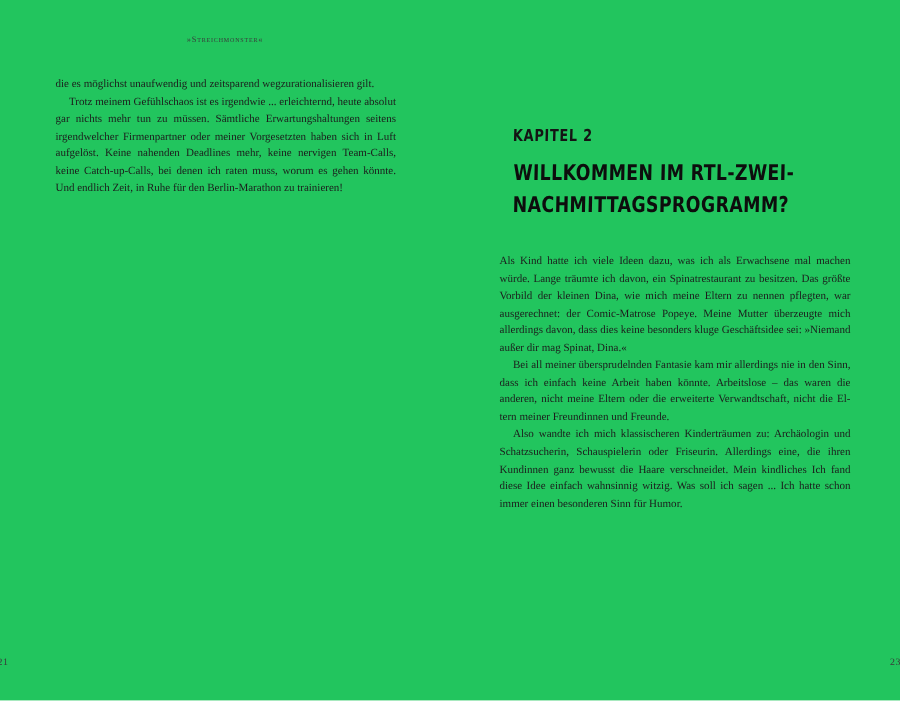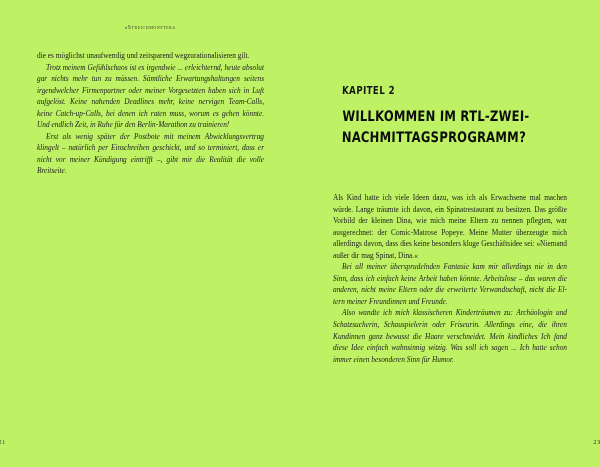--- a/index.html
+++ b/index.html
@@ -20,21 +20,21 @@
     width: 600px;
     height: 467px;
     background: #ffffff;
     display: flex;
   }
 
   .page {
     position: relative;
     width: 300px;
     height: 467px;
-    background: #bef264;
+    background: #22c55e;
     box-sizing: border-box;
   }
 
   
   .page-left {
     padding: 0;
   }
   .running-head {
     position: absolute;
     top: 24px;
@@ -91,37 +91,35 @@
   .chapter-title .tline {
     display: block;
     white-space: nowrap;
   }
 
   .textblock-right {
     position: absolute;
     top: 168px;
     left: 33px;
     width: 234px;
-    margin-top: 24px;
   }
 
   
   .para {
     margin: 0;
     font-size: 7.35px;
     line-height: 11.55px;
     text-align: justify;
     text-justify: inter-word;
     -webkit-hyphens: manual;
     hyphens: manual;
     color: #1c1c1c;
   }
   .para + .para {
     text-indent: 9px;
-    font-style: italic;
   }
 
   
   .folio {
     position: absolute;
     bottom: 22px;
     width: 300px;
     left: 0;
     text-align: center;
     font-size: 6.6px;
@@ -144,21 +142,20 @@
 
 <div class="spread">
 
   <div class="page page-left">
 
     <div class="running-head">»Streichmonster«</div>
 
     <div class="textblock-left">
       <p class="para">die es möglichst unaufwendig und zeitsparend wegzura­tionalisieren gilt.</p>
       <p class="para">Trotz meinem Gefühlschaos ist es irgendwie ... er­leichternd, heute absolut gar nichts mehr tun zu müssen. Sämtliche Erwartungshaltungen seitens irgendwelcher Firmenpartner oder meiner Vorgesetzten haben sich in Luft aufgelöst. Keine nahenden Deadlines mehr, keine nervigen Team-Calls, keine Catch-up-Calls, bei denen ich raten muss, worum es gehen könnte. Und endlich Zeit, in Ruhe für den Berlin-Marathon zu trainieren!</p>
-      <p class="para">Erst als wenig später der Postbote mit meinem Ab­wicklungsvertrag klingelt – natürlich per Einschreiben ge­schickt, und so terminiert, dass er nicht vor meiner Kün­digung eintrifft –, gibt mir die Realität die volle Breitseite.</p>
     </div>
 
     <div class="folio folio-left">21</div>
   </div>
 
   <div class="gutter"></div>
 
   <div class="page page-right">
 
     <div class="chapter-block">

